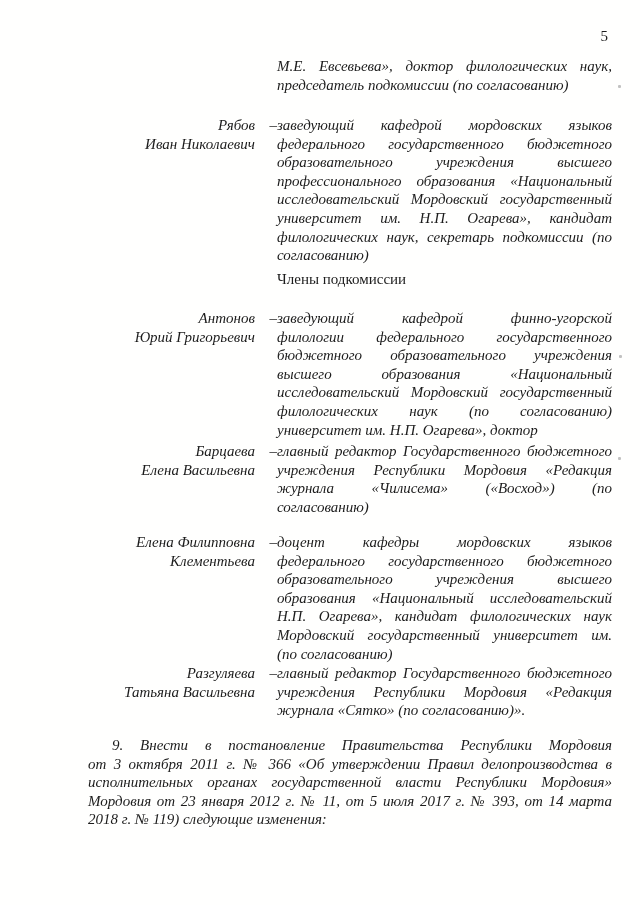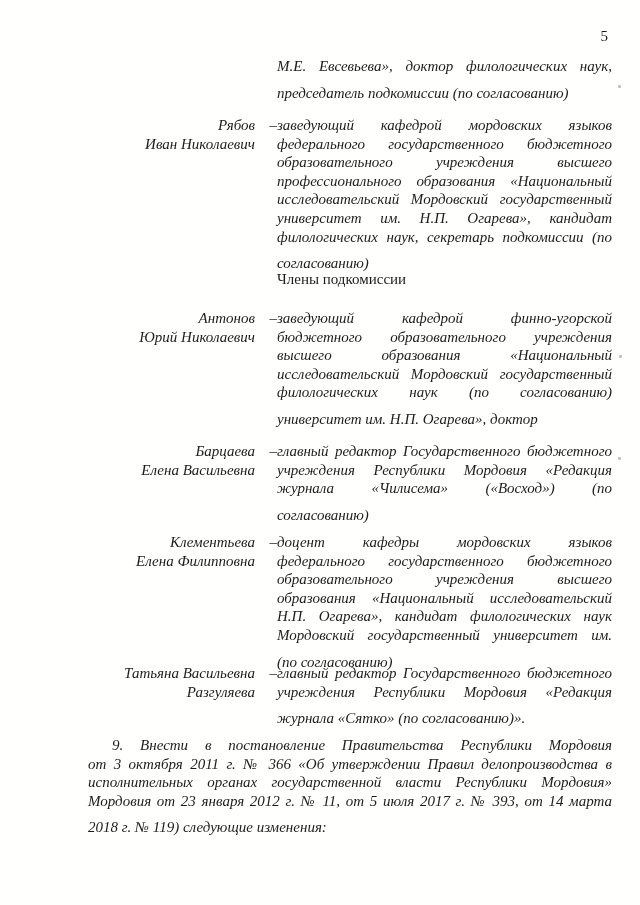--- a/index.html
+++ b/index.html
@@ -14,21 +14,21 @@
   .heading { left:277px; top:270px; width:335px; }
   .para    { left:88px;  top:736px; width:524px; }
   .entry {
     position:absolute; left:88px; width:524px;
     display:grid; grid-template-columns:167px 22px 1fr; align-items:start;
   }
   .e0 { top:116px; } .e1 { top:309px; } .e2 { top:442px; }
   .e3 { top:533px; } .e4 { top:664px; }
   .tline { min-height:18.6px;font-style:italic; }
   .j .tline { text-align:justify; text-align-last:justify; }
-  .j .tline:last-child { text-align-last:left;margin-top:8px; }
+  .j .tline:last-child { text-align-last:left; }
   .para .tline:first-child { text-indent:24px; }
   .ncell .tline, .dcell { text-align:right; }
   .dot { position:absolute; width:3px; height:3px; background:#9a9a9a; opacity:0.6; border-radius:1px; }
   .dot1 { left:618px; top:85px; }
   .dot2 { left:619px; top:355px; }
   .dot3 { left:618px; top:457px; }
 </style>
 </head>
 <body>
 
@@ -57,25 +57,26 @@
         <div class="tline">филологических наук, секретарь подкомиссии (по</div>
         <div class="tline">согласованию)</div>
       </div>
   </div>
 
   <div class="block heading">Члены подкомиссии</div>
 
   <div class="entry e1">
     <div class="ncell">
         <div class="tline">Антонов</div>
-        <div class="tline">Юрий Николаевич</div>
+        <div class="tline">Юрий Григорьевич</div>
       </div>
     <div class="dcell">–</div>
     <div class="rcell j">
         <div class="tline">заведующий кафедрой финно-угорской</div>
+        <div class="tline">филологии федерального государственного</div>
         <div class="tline">бюджетного образовательного учреждения</div>
         <div class="tline">высшего образования «Национальный</div>
         <div class="tline">исследовательский Мордовский государственный</div>
         <div class="tline">филологических наук (по согласованию)</div>
         <div class="tline">университет им. Н.П.&nbsp;Огарева», доктор</div>
       </div>
   </div>
 
   <div class="entry e2">
     <div class="ncell">
@@ -86,39 +87,39 @@
     <div class="rcell j">
         <div class="tline">главный редактор Государственного бюджетного</div>
         <div class="tline">учреждения Республики Мордовия «Редакция</div>
         <div class="tline">журнала «Чилисема» («Восход») (по</div>
         <div class="tline">согласованию)</div>
       </div>
   </div>
 
   <div class="entry e3">
     <div class="ncell">
+        <div class="tline">Елена Филипповна</div>
         <div class="tline">Клементьева</div>
-        <div class="tline">Елена Филипповна</div>
       </div>
     <div class="dcell">–</div>
     <div class="rcell j">
         <div class="tline">доцент кафедры мордовских языков</div>
         <div class="tline">федерального государственного бюджетного</div>
         <div class="tline">образовательного учреждения высшего</div>
         <div class="tline">образования «Национальный исследовательский</div>
         <div class="tline">Н.П.&nbsp;Огарева», кандидат филологических наук</div>
         <div class="tline">Мордовский государственный университет им.</div>
         <div class="tline">(по согласованию)</div>
       </div>
   </div>
 
   <div class="entry e4">
     <div class="ncell">
+        <div class="tline">Разгуляева</div>
         <div class="tline">Татьяна Васильевна</div>
-        <div class="tline">Разгуляева</div>
       </div>
     <div class="dcell">–</div>
     <div class="rcell j">
         <div class="tline">главный редактор Государственного бюджетного</div>
         <div class="tline">учреждения Республики Мордовия «Редакция</div>
         <div class="tline">журнала «Сятко» (по согласованию)».</div>
       </div>
   </div>
 
   <div class="block para j">

